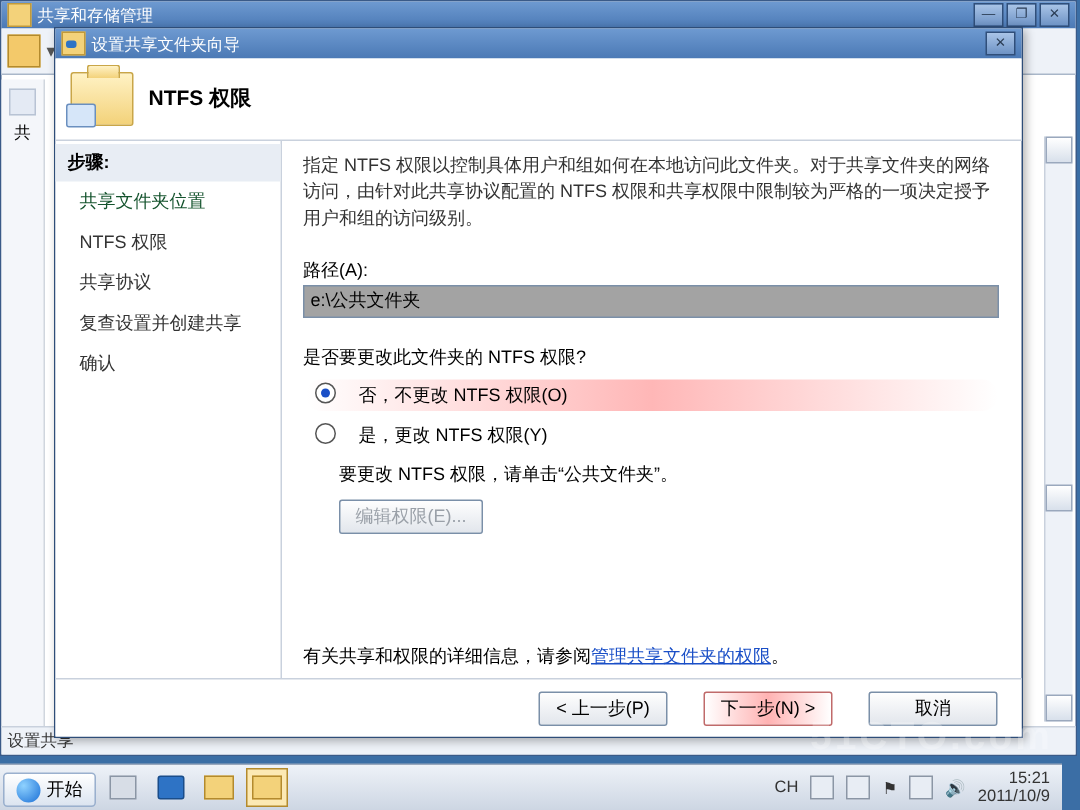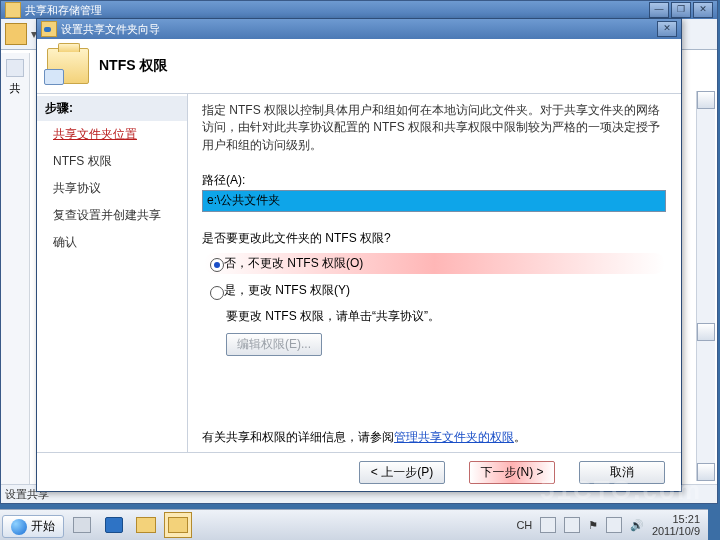--- a/index.html
+++ b/index.html
@@ -22,27 +22,27 @@
   .wz-title .ico::after{content:"";position:absolute;left:2px;top:5px;width:7px;height:5px;background:#2e73c5;border-radius:2px}
   .wz-header{height:54px;border-bottom:1px solid #c9d1dd;display:flex;align-items:center;padding:0 10px;gap:10px;background:#fff}
   .wz-header-icon{width:40px;height:34px;background:linear-gradient(to bottom,#fff2c5,#f3d27a);border:1px solid #c9a648;border-radius:2px;position:relative}
   .wz-header-icon::before{content:"";position:absolute;left:10px;top:-6px;width:20px;height:8px;background:linear-gradient(to bottom,#fff2c5,#f3d27a);border:1px solid #c9a648;border-bottom:none;border-radius:2px 2px 0 0}
   .wz-header-icon .badge{position:absolute;left:-4px;bottom:-2px;width:18px;height:14px;background:#d6e6f9;border:1px solid #6a8fbf;border-radius:2px}
   .wz-header h1{font-size:14px;font-weight:bold;margin:0}
   .wz-body{display:flex;height:358px}
   .steps{width:150px;border-right:1px solid #c9d1dd;background:#fff;padding-top:2px}
   .steps .hdr{font-weight:bold;background:#e8edf4;padding:4px 8px}
   .steps .step{padding:5px 10px 5px 16px;font-size:12px;color:#333;cursor:default}
-  .steps .step.active{color:#b91c1c;text-decoration:underline}
+  .steps .step.active{color:#14532d;}
   .content{flex:1;padding:8px 16px 8px 14px;position:relative;font-size:12px;line-height:1.45}
   .desc{color:#333}
   .field-row{margin-top:18px}
-  .txt{width:98%;height:18px;border:1px solid #7a8fa8;padding:1px 4px;font-size:12px;background:#0ea5e9}
+  .txt{width:98%;height:18px;border:1px solid #7a8fa8;padding:1px 4px;font-size:12px;background:#a3a3a3}
   .q{margin-top:18px}
-  .radio-row{display:flex;align-items:flex-end;gap:0;margin:6px 0 6px 2px;padding:2px 6px;border-radius:10px}
+  .radio-row{display:flex;align-items:flex-start;gap:15px;margin:6px 0 6px 2px;padding:2px 6px;border-radius:10px}
   .radio-row.hl{background:linear-gradient(to right,rgba(255,170,170,0),rgba(255,170,170,.85),rgba(255,170,170,0))}
   .radio{width:12px;height:12px;border:1px solid #555;border-radius:50%;display:inline-flex;align-items:center;justify-content:center;background:#fff}
   .radio.sel::after{content:"";width:6px;height:6px;border-radius:50%;background:#1a4fc7}
   .sub{margin-left:24px;margin-top:6px}
   .btn{border:1px solid #7a8fa8;background:linear-gradient(to bottom,#fefefe,#e2e6ec);padding:2px 10px;font-size:12px;border-radius:2px;cursor:default}
   .btn.disabled{color:#9aa0a8}
   .help{position:absolute;left:14px;bottom:6px;font-size:12px}
   .help a{color:#1a4fc7;text-decoration:underline}
   .wz-footer{height:38px;border-top:1px solid #c9d1dd;display:flex;align-items:center;justify-content:flex-end;padding:0 16px;gap:24px;background:#fff}
   .wz-footer .btn{min-width:86px;text-align:center}
@@ -133,21 +133,21 @@
       </div>
       <div class="q">是否要更改此文件夹的 NTFS 权限?</div>
       <div class="radio-row hl">
         <span class="radio sel"></span>
         <span>否，不更改 NTFS 权限(O)</span>
       </div>
       <div class="radio-row">
         <span class="radio"></span>
         <span>是，更改 NTFS 权限(Y)</span>
       </div>
-      <div class="sub">要更改 NTFS 权限，请单击“共享协议”。</div>
+      <div class="sub">要更改 NTFS 权限，请单击“公共文件夹”。</div>
       <div class="sub" style="margin-top:8px">
         <button class="btn disabled">编辑权限(E)...</button>
       </div>
       <div class="help">
         <span>有关共享和权限的详细信息，请参阅</span><a href="#">管理共享文件夹的权限</a>。
       </div>
     </div>
   </div>
   <div class="wz-footer">
     <button class="btn">&lt; 上一步(P)</button>

